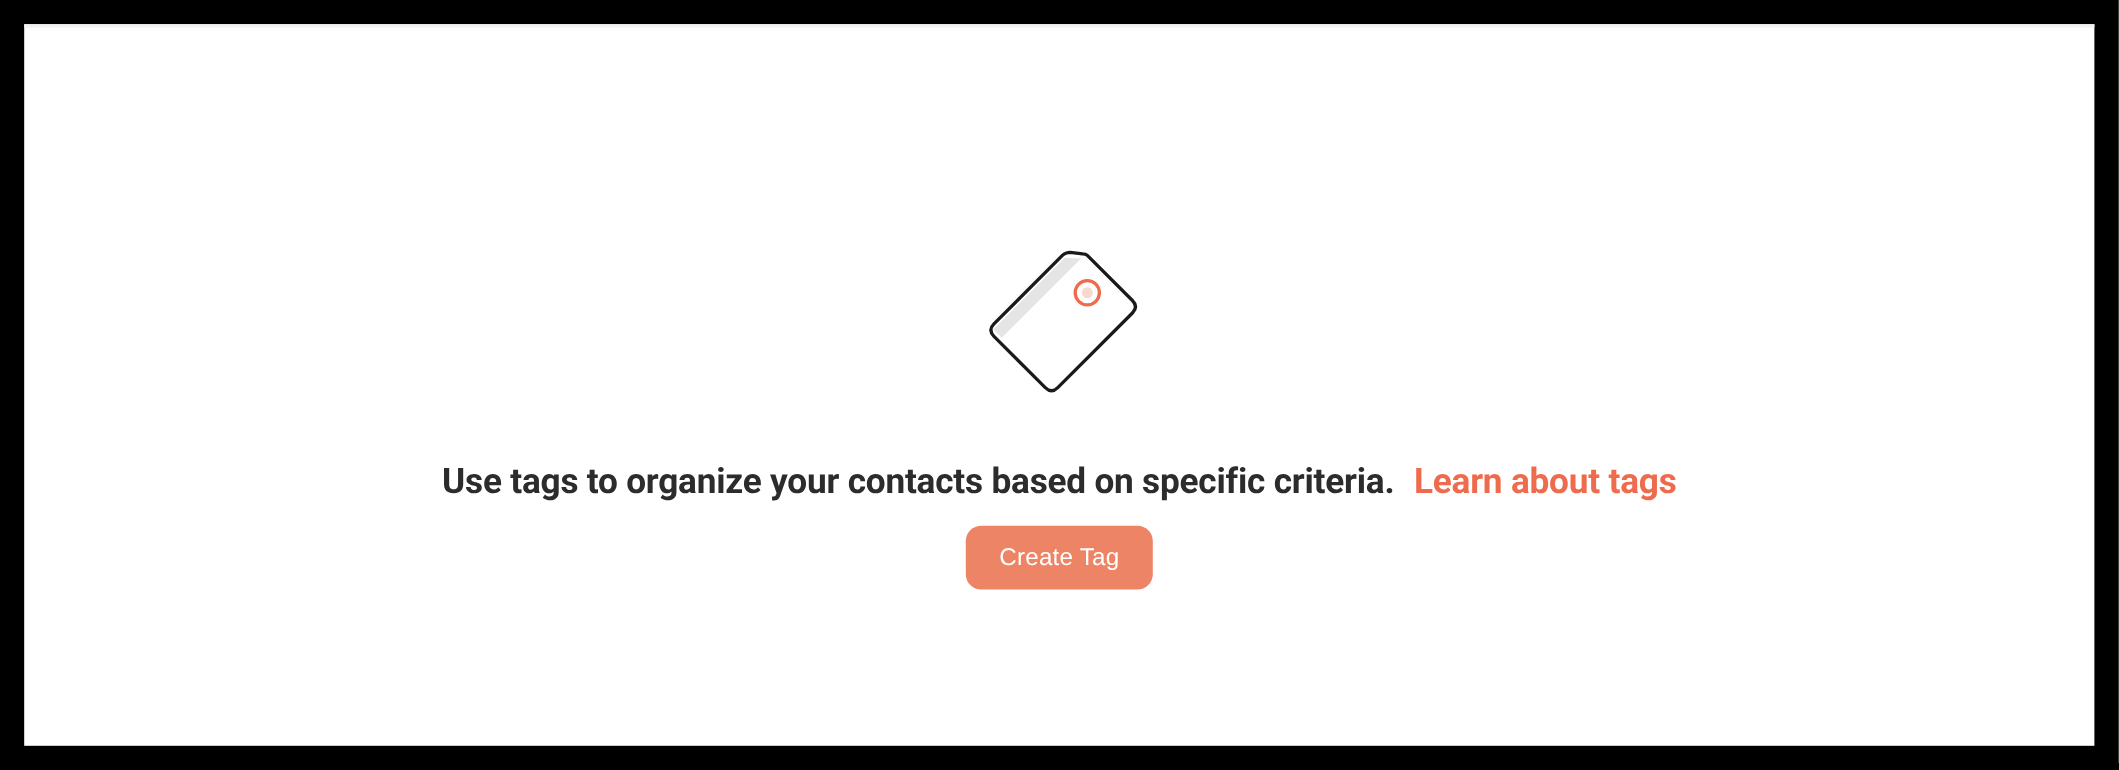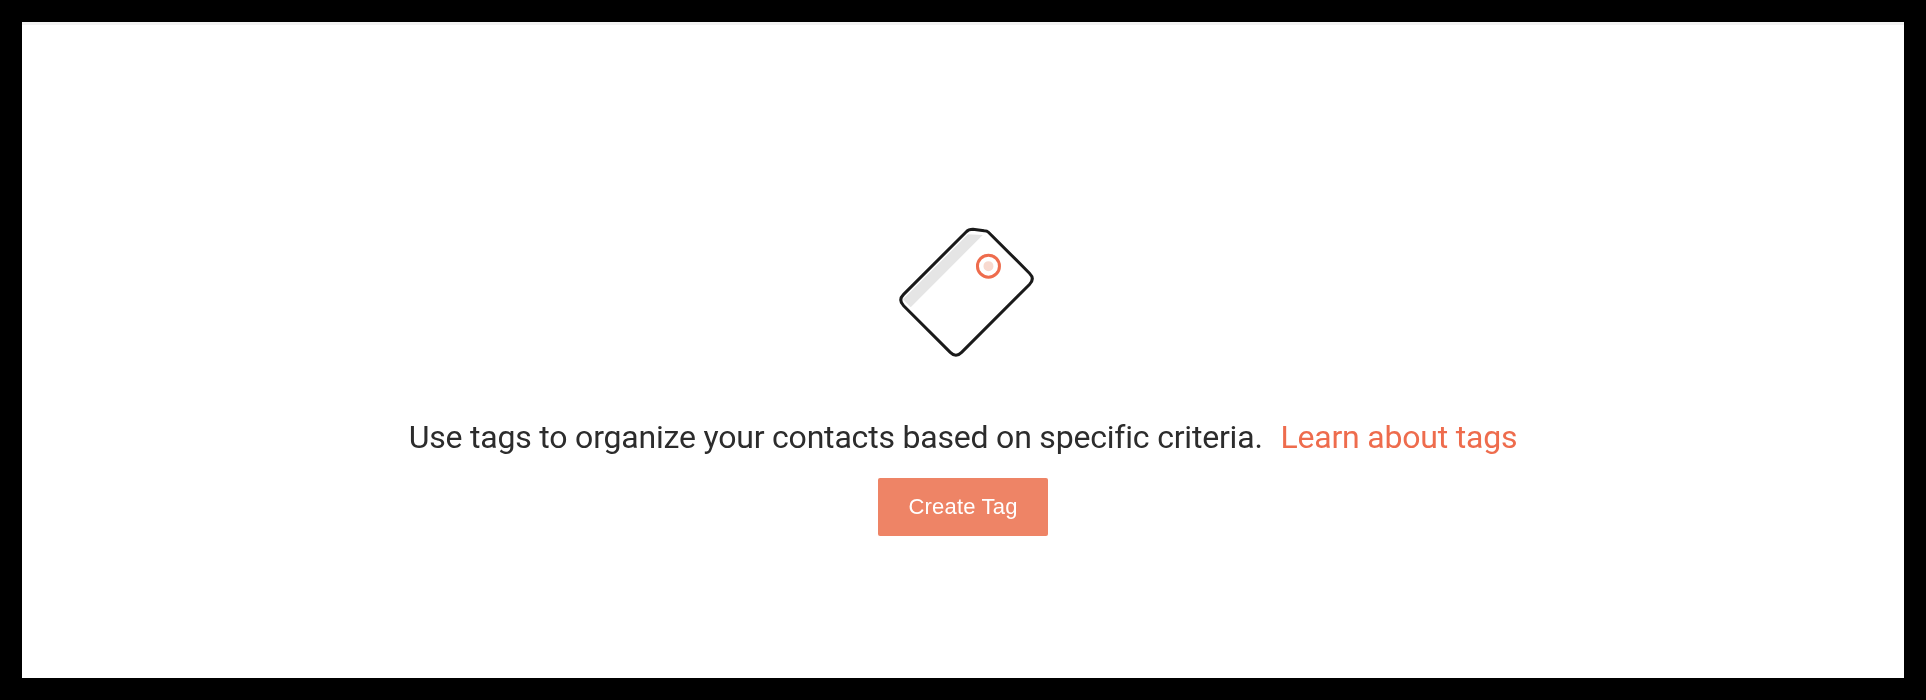--- a/index.html
+++ b/index.html
@@ -43,39 +43,39 @@
     
     .tag-icon-wrapper svg {
       display: block;
     }
     
     .description-line {
       font-size: 32px;
       color: #2c2c2c;
       text-align: center;
       margin-bottom: 22px;
-      font-weight: 400;
+      font-weight: 700;
       letter-spacing: -0.2px;
     }
     
     .learn-link {
       color: #ee6c4d;
       text-decoration: none;
       cursor: pointer;
       margin-left: 10px;
     }
     
     .create-button {
       background: #ee8466;
       color: #fff;
       border: none;
       padding: 16px 30px;
       font-size: 22px;
       font-weight: 500;
-      border-radius: 2px;
+      border-radius: 14px;
       cursor: pointer;
       letter-spacing: 0.2px;
     }
   </style>
 </head>
 <body>
 
 <div class="outer-frame">
   <div class="inner-panel">
 

